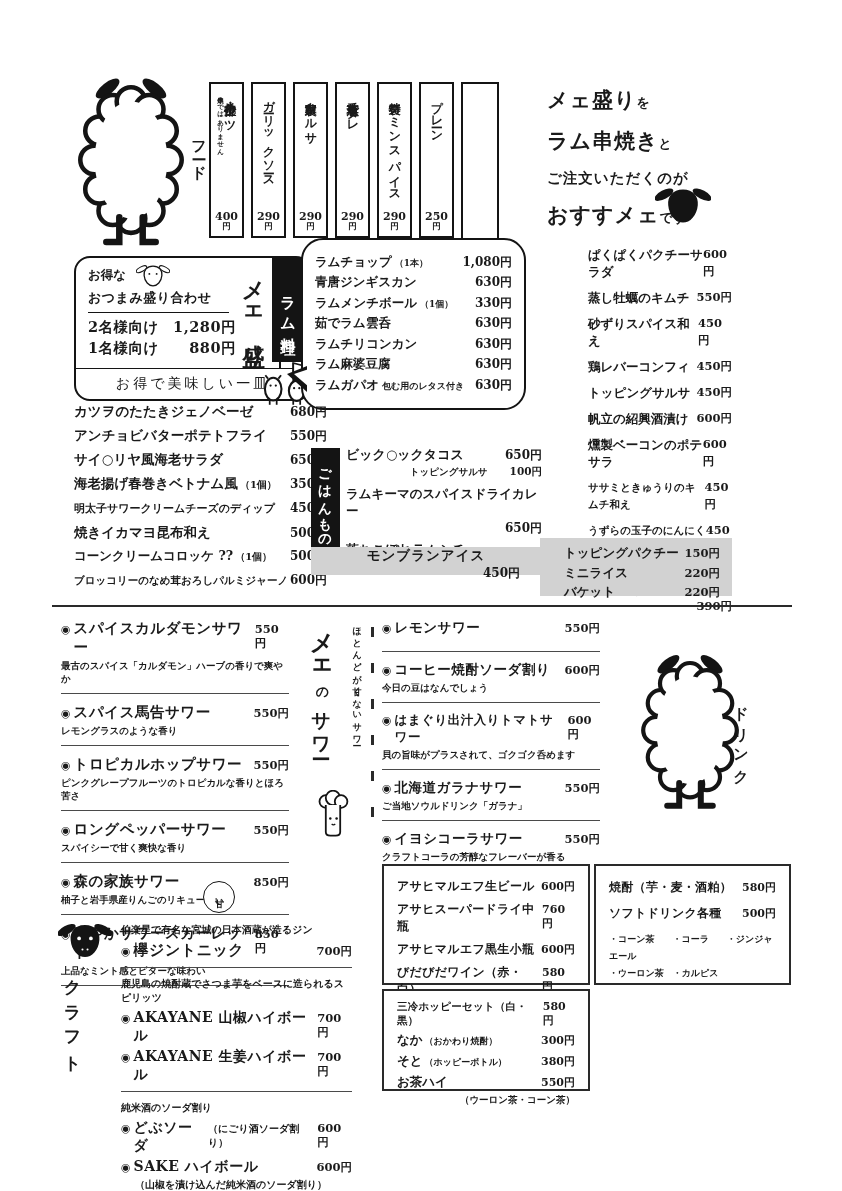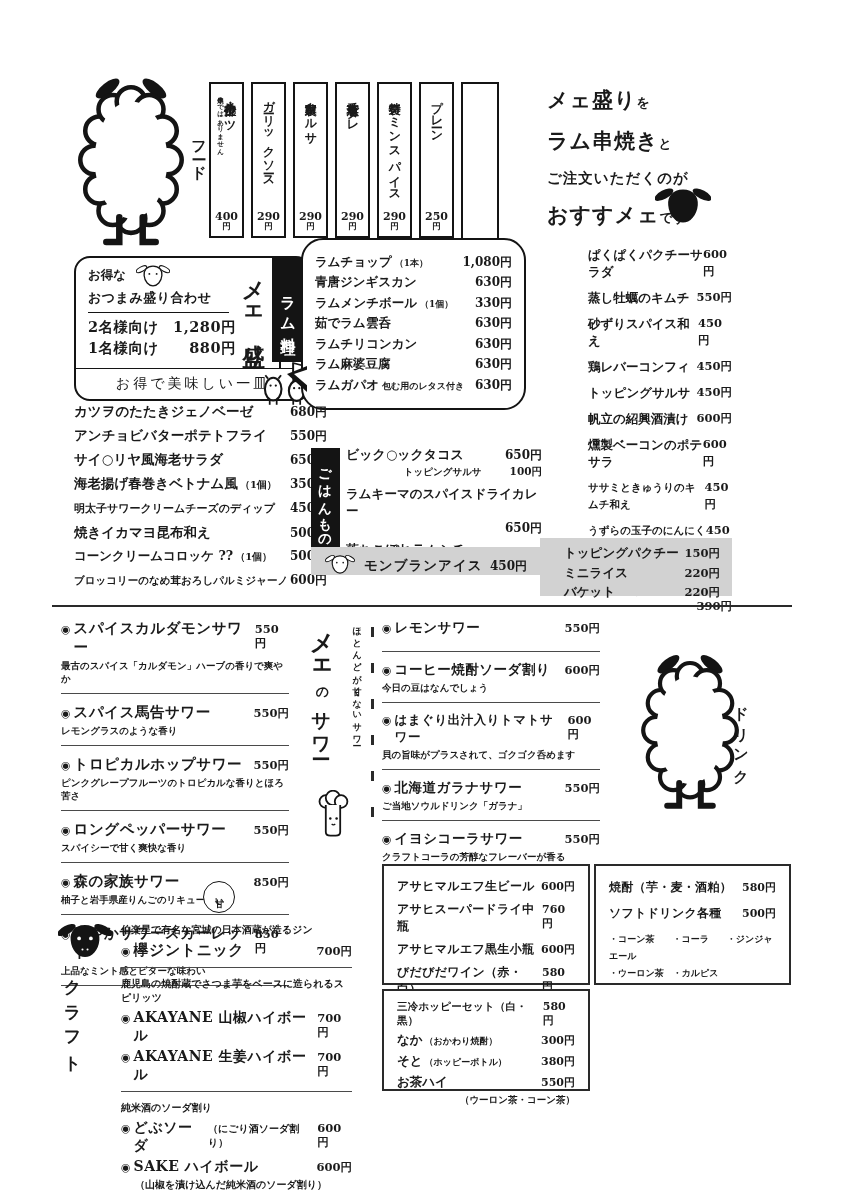--- a/index.html
+++ b/index.html
@@ -78,31 +78,31 @@
   .ld-row .pr { margin-left:auto; font-size:12px; }
   .f-a { font-size:13.5px; } .f-b { font-size:12.5px; } .f-c { font-size:11px; } .f-d { font-size:10.5px; }
 
   
   #gohan-label { left:311px; top:448px; width:29px; height:104px; }
   #gohan-label .v { font-size:13.5px; font-weight:bold; letter-spacing:1px; font-family:"DejaVu Sans","Liberation Sans",sans-serif; }
   #gohan-items { left:346px; top:446px; width:196px; }
   .gh-row { display:flex; align-items:baseline; font-weight:bold; }
   .gh-row .pr { margin-left:auto; font-size:12px; }
   .gh-sub { text-align:right; font-size:9.5px; font-weight:bold; margin-top:1px; }
-  .gh-sub .pr { margin-left:28px; font-size:10.5px; }
+  .gh-sub .pr { margin-left:22px; font-size:10.5px; }
   #gohan-items .n1 { font-size:13px; }
   #gohan-items .n2 { font-size:12.5px; display:block; margin-top:7px; font-weight:bold; }
   #gohan-items .p2 { text-align:right; font-size:12px; font-weight:bold; margin-top:0px; }
   #gohan-items .n3 { font-size:13px; display:block; margin-top:4px; font-weight:bold; }
   .gh-sub3 { display:flex; justify-content:flex-end; align-items:baseline; gap:10px; font-weight:bold; }
   .gh-sub3 .nt { font-size:9.5px; } .gh-sub3 .pr { font-size:12px; }
 
   
-  #montblanc { left:311px; top:547px; width:230px; height:28px; background:#d2d2d2; display:flex; align-items:flex-end;
-    padding:0 14px; box-sizing:border-box; }
+  #montblanc { left:311px; top:547px; width:230px; height:28px; background:#d2d2d2; display:flex; align-items:center;
+    padding:0 21px; box-sizing:border-box;flex-direction:column; }
   #montblanc svg { margin-right:9px; }
   #montblanc .nm { font-size:13.5px; font-weight:bold; letter-spacing:1px; }
   #montblanc .pr { margin-left:auto; font-size:12px; font-weight:bold; }
 
   
   #right-dishes { left:540px; top:246px; width:192px; }
   .rd-row { display:flex; align-items:flex-start; margin-bottom:9px; font-weight:bold; line-height:17px;padding-left:48px; }
   .rd-row .pr { margin-left:auto; font-size:11.5px; }
   .rd-n { font-size:12.5px; } .rd-s { font-size:10.5px; }
   .rd-last { margin-bottom:0; }

